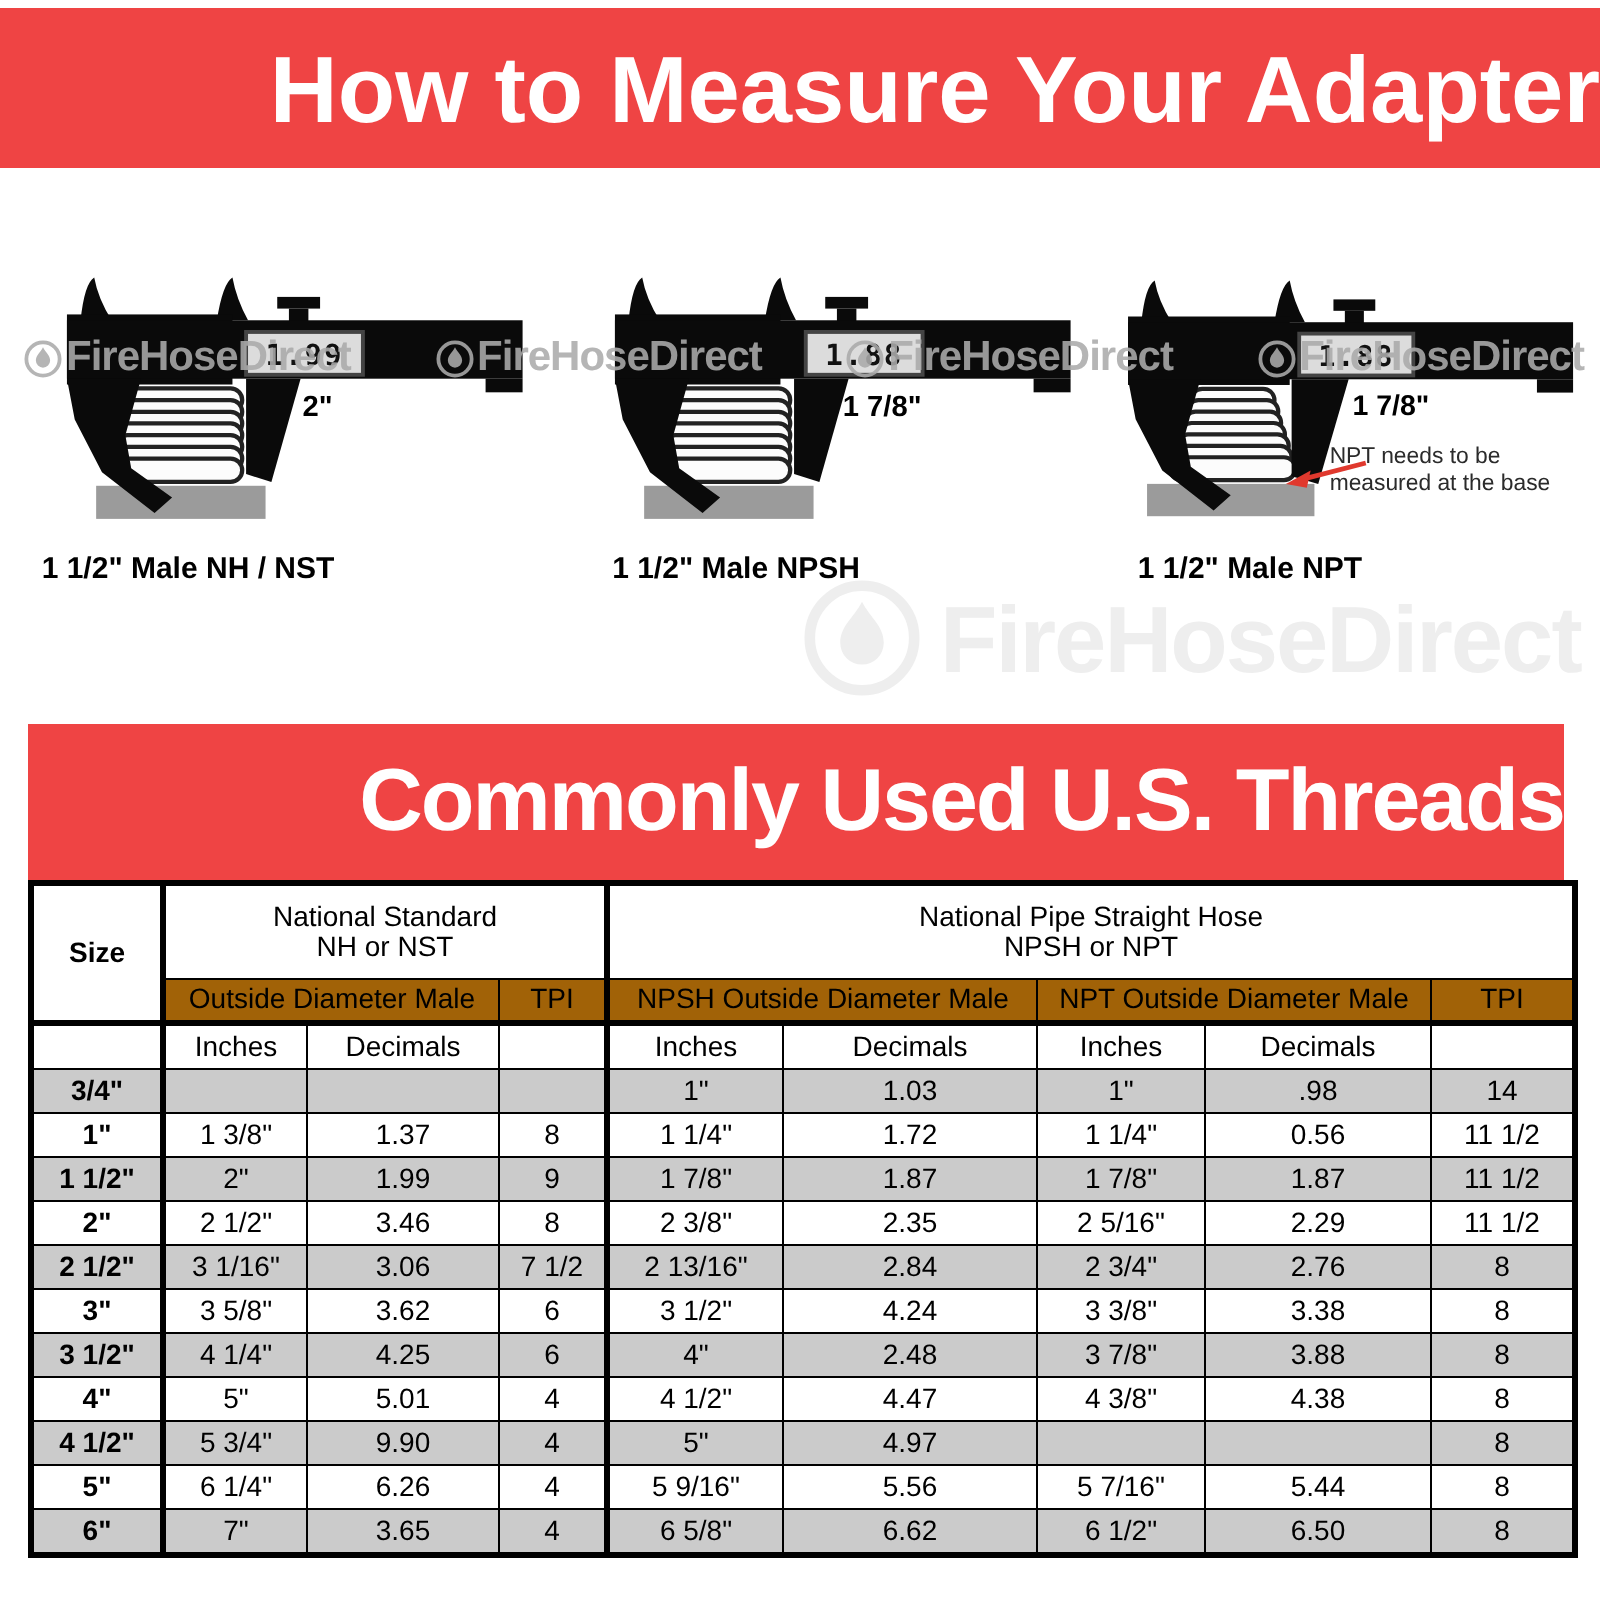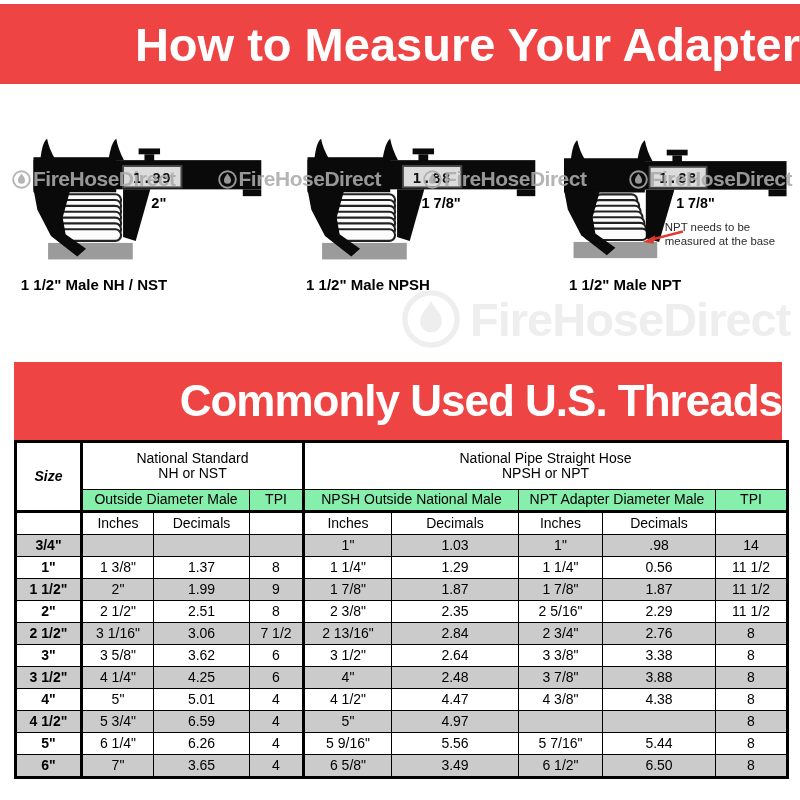--- a/index.html
+++ b/index.html
@@ -19,25 +19,25 @@
   .wm-big{position:absolute;top:290px;left:402px;display:flex;align-items:center;gap:10px;
           color:#eeeeee;z-index:0;pointer-events:none;}
   .wm-big .wm-text{font-size:47px;font-weight:bold;letter-spacing:-1px;white-space:nowrap;}
   .table-section{position:absolute;top:362px;left:14px;width:772px;}
   .banner-table{position:relative;width:768px;height:78px;font-size:44px;letter-spacing:-1px;}
   table{border-collapse:collapse;width:772px;table-layout:fixed;font-size:14px;
         border:3px solid #000;}
   th,td{border:1px solid #000;text-align:center;vertical-align:middle;padding:0;
         height:21px;line-height:1.1;font-weight:normal;overflow:hidden;}
   tr.h1 th{height:46px;font-size:14px;}
-  th.size-h{font-weight:bold;font-size:15px;font-style:italic;}
+  th.size-h{font-weight:bold;font-size:15px;}
   .med-l{border-left-width:3px !important;}
   .sec-l{border-left-width:3px !important;}
   .bb-thick{border-bottom-width:3px !important;}
-  tr.h2 th{background:#86efac;height:20px;}
+  tr.h2 th{background:#a16207;height:20px;}
   tbody tr:nth-child(odd) td{background:#cbcbcb;}
   tbody td:first-child{font-weight:bold;}
   .display-text{font-family:"DejaVu Sans Mono", monospace;font-weight:bold;
                 font-size:15px;letter-spacing:1px;}
   .svg-label{font-family:"Liberation Sans", sans-serif;font-weight:bold;font-size:15px;}
   .svg-note{font-family:"Liberation Sans", sans-serif;font-size:12px;}
 </style>
 </head>
 <body>
 
@@ -210,22 +210,22 @@
             <div>NH or NST</div>
           </th>
           <th colspan="5" class="sec-l">
             <div>National Pipe Straight Hose</div>
             <div>NPSH or NPT</div>
           </th>
         </tr>
         <tr class="h2">
           <th colspan="2" class="med-l bb-thick">Outside Diameter Male</th>
           <th class="bb-thick">TPI</th>
-          <th colspan="2" class="sec-l bb-thick">NPSH Outside National Male</th>
-          <th colspan="2" class="bb-thick">NPT Adapter Diameter Male</th>
+          <th colspan="2" class="sec-l bb-thick">NPSH Outside Diameter Male</th>
+          <th colspan="2" class="bb-thick">NPT Outside Diameter Male</th>
           <th class="bb-thick">TPI</th>
         </tr>
         <tr class="h3">
           <th></th>
           <th class="med-l">Inches</th>
           <th>Decimals</th>
           <th></th>
           <th class="sec-l">Inches</th>
           <th>Decimals</th>
           <th>Inches</th>
@@ -244,40 +244,40 @@
             <td>1"</td>
             <td>.98</td>
             <td>14</td>
           </tr>
           <tr>
             <td>1"</td>
             <td class="med-l">1 3/8"</td>
             <td>1.37</td>
             <td>8</td>
             <td class="sec-l">1 1/4"</td>
-            <td>1.29</td>
+            <td>1.72</td>
             <td>1 1/4"</td>
             <td>0.56</td>
             <td>11 1/2</td>
           </tr>
           <tr>
             <td>1 1/2"</td>
             <td class="med-l">2"</td>
             <td>1.99</td>
             <td>9</td>
             <td class="sec-l">1 7/8"</td>
             <td>1.87</td>
             <td>1 7/8"</td>
             <td>1.87</td>
             <td>11 1/2</td>
           </tr>
           <tr>
             <td>2"</td>
             <td class="med-l">2 1/2"</td>
-            <td>2.51</td>
+            <td>3.46</td>
             <td>8</td>
             <td class="sec-l">2 3/8"</td>
             <td>2.35</td>
             <td>2 5/16"</td>
             <td>2.29</td>
             <td>11 1/2</td>
           </tr>
           <tr>
             <td>2 1/2"</td>
             <td class="med-l">3 1/16"</td>
@@ -288,21 +288,21 @@
             <td>2 3/4"</td>
             <td>2.76</td>
             <td>8</td>
           </tr>
           <tr>
             <td>3"</td>
             <td class="med-l">3 5/8"</td>
             <td>3.62</td>
             <td>6</td>
             <td class="sec-l">3 1/2"</td>
-            <td>2.64</td>
+            <td>4.24</td>
             <td>3 3/8"</td>
             <td>3.38</td>
             <td>8</td>
           </tr>
           <tr>
             <td>3 1/2"</td>
             <td class="med-l">4 1/4"</td>
             <td>4.25</td>
             <td>6</td>
             <td class="sec-l">4"</td>
@@ -318,21 +318,21 @@
             <td>4</td>
             <td class="sec-l">4 1/2"</td>
             <td>4.47</td>
             <td>4 3/8"</td>
             <td>4.38</td>
             <td>8</td>
           </tr>
           <tr>
             <td>4 1/2"</td>
             <td class="med-l">5 3/4"</td>
-            <td>6.59</td>
+            <td>9.90</td>
             <td>4</td>
             <td class="sec-l">5"</td>
             <td>4.97</td>
             <td></td>
             <td></td>
             <td>8</td>
           </tr>
           <tr>
             <td>5"</td>
             <td class="med-l">6 1/4"</td>
@@ -343,21 +343,21 @@
             <td>5 7/16"</td>
             <td>5.44</td>
             <td>8</td>
           </tr>
           <tr>
             <td>6"</td>
             <td class="med-l">7"</td>
             <td>3.65</td>
             <td>4</td>
             <td class="sec-l">6 5/8"</td>
-            <td>3.49</td>
+            <td>6.62</td>
             <td>6 1/2"</td>
             <td>6.50</td>
             <td>8</td>
           </tr>
         </tbody>
     </table>
   </section>
 
 </div>
 

